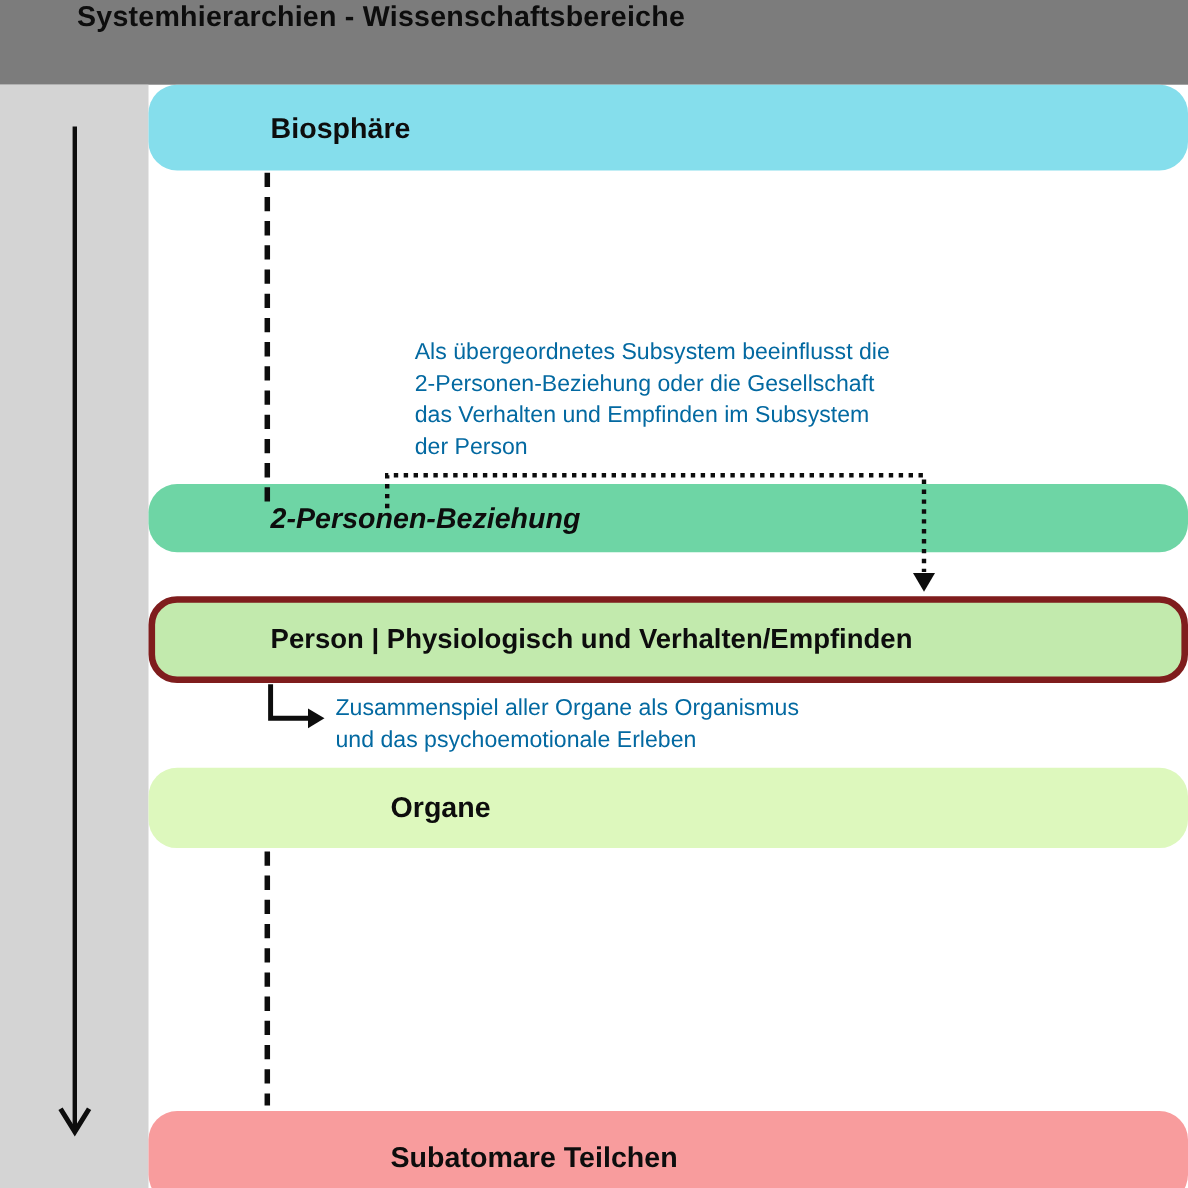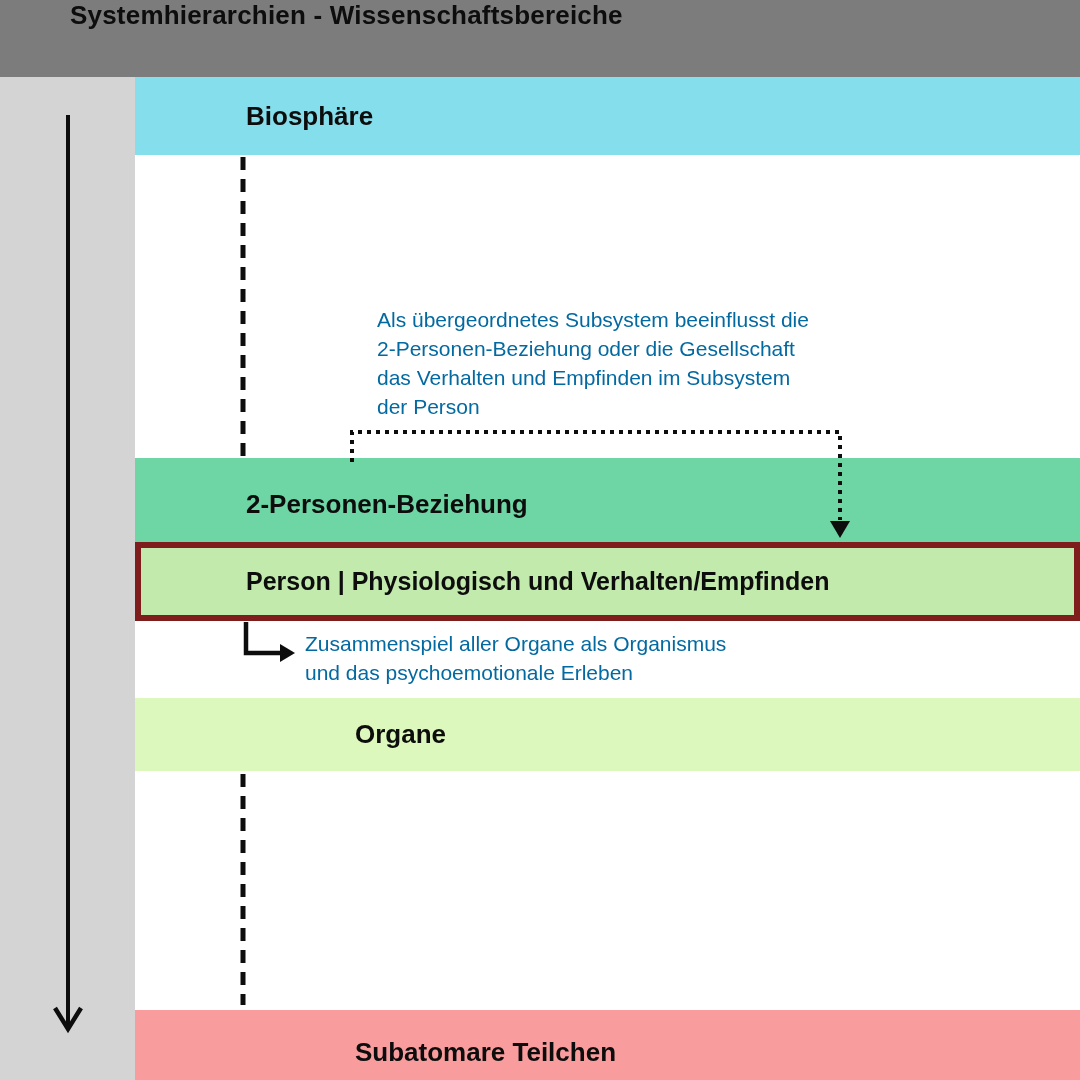--- a/index.html
+++ b/index.html
@@ -40,30 +40,31 @@
   }
 
   
   .band {
     position: absolute;
     left: 135px;
     width: 945px;
     display: flex;
     align-items: center;
     z-index: 1;
+    border-radius: 26px;
   }
   .band-label {
     font-weight: bold;
     font-size: 26px;
     color: #0d0d0d;
     white-space: nowrap;
   }
   .band-biosphaere   { top: 77px;   height: 78px; }
   .band-biosphaere .band-label { margin-left: 111px; }
-  .band-relation     { top: 458px;  height: 92px; }
+  .band-relation     { top: 440px;  height: 62px; font-style: italic; }
   .band-relation .band-label { margin-left: 111px; }
   .band-person       { top: 542px;  height: 79px; border: 6px solid #7f1d1d; }
   .band-person .band-label { margin-left: 105px; font-size: 25px; }
   .band-organe       { top: 698px;  height: 73px; }
   .band-organe .band-label { margin-left: 220px; }
   .band-subatomar    { top: 1010px; height: 84px; }
   .band-subatomar .band-label { margin-left: 220px; }
 
   
   .note {

